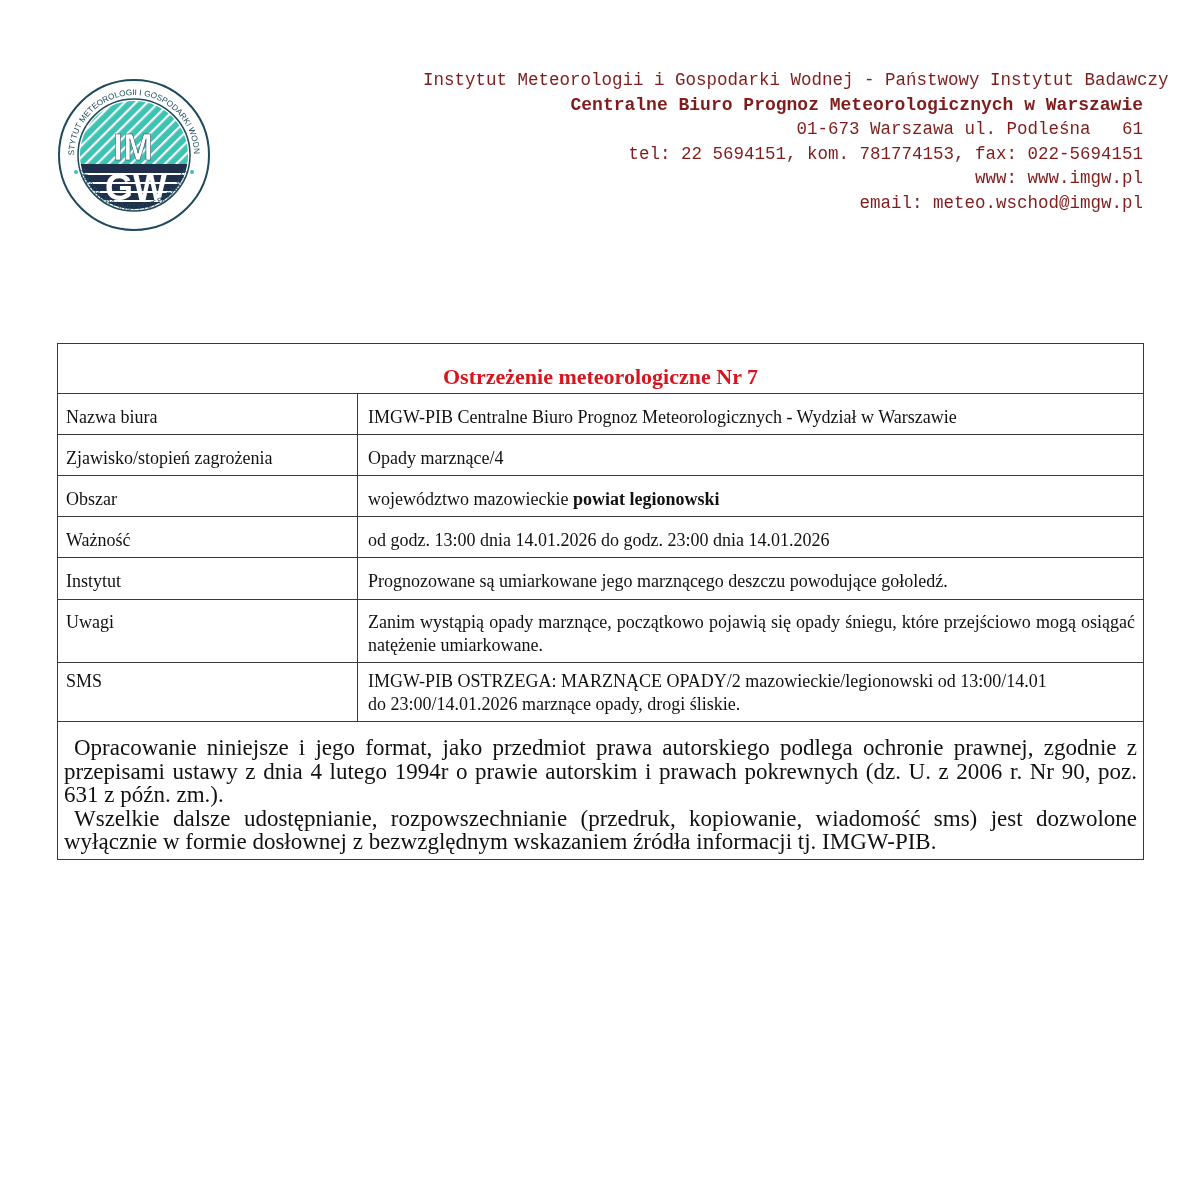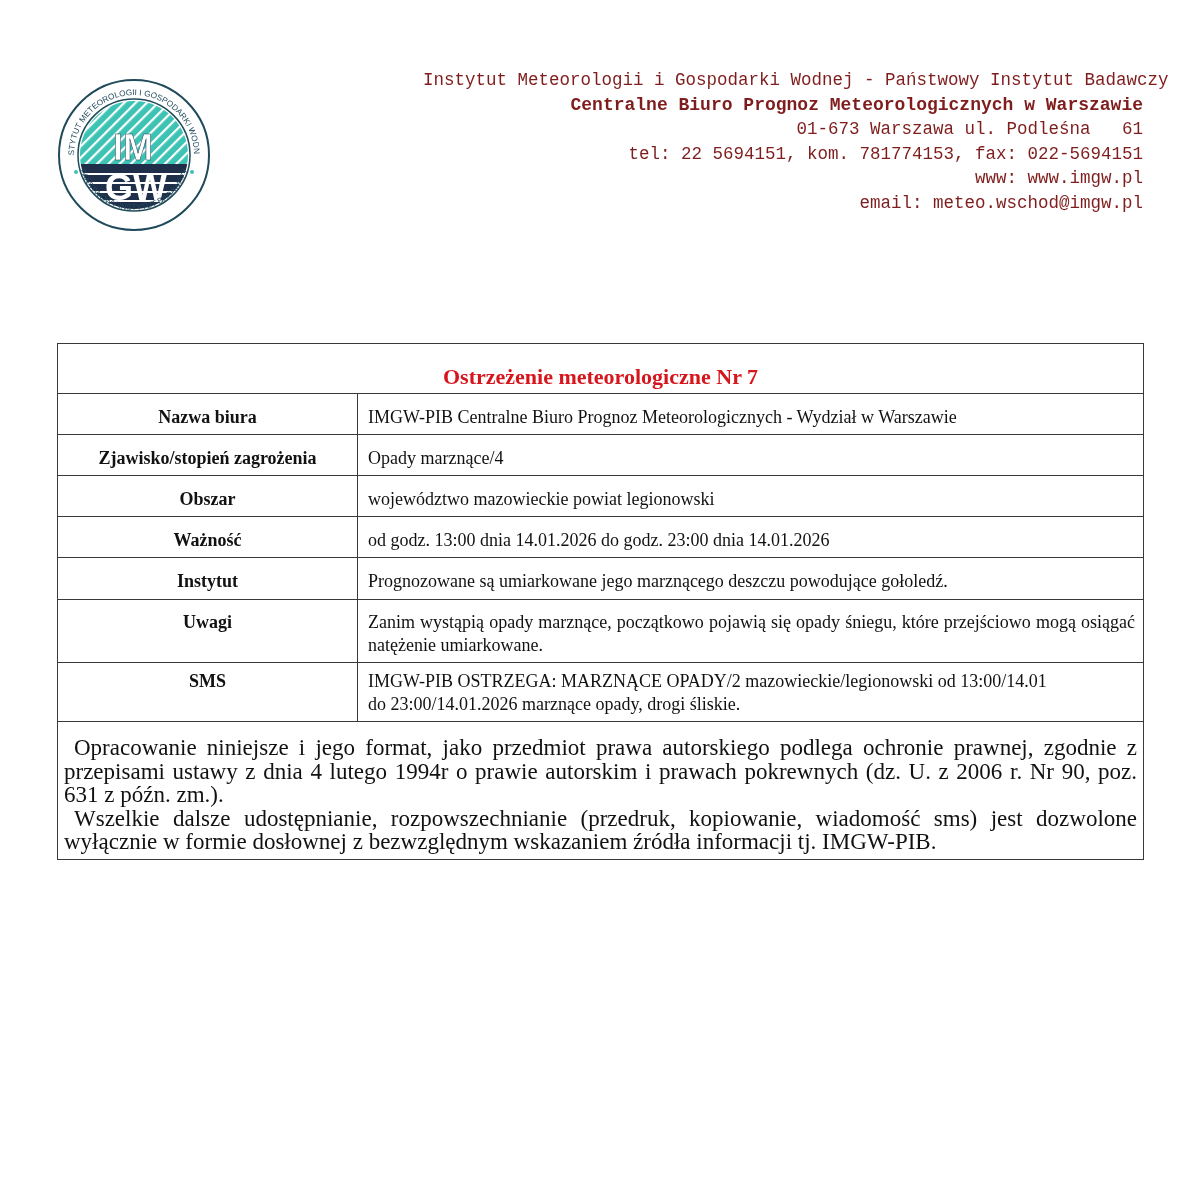--- a/index.html
+++ b/index.html
@@ -55,24 +55,23 @@
       height: 46px;
       text-align: center;
       vertical-align: bottom !important;
       color: #d6151c;
       font-weight: bold;
       font-size: 22px;
       padding-bottom: 3px !important;
     }
     td.label {
       width: 283px;
-      font-weight: bold;
+      font-weight: normal;
       padding: 12px 8px 0 8px !important;
       line-height: 23px;
-      text-align: center;
     }
     td.value {
       padding: 12px 8px 0 10px !important;
       line-height: 23px;
     }
     tr.r1 td { height: 28px; }
     tr.r2 td { height: 28px; }
     tr.r3 td { height: 28px; }
     tr.r4 td { height: 28px; }
     tr.r5 td { height: 29px; }
@@ -81,21 +80,21 @@
     tr.r8 td { height: 28px; }
     tr.r9 td { height: 51px; padding-top: 7px !important; }
     .justify { text-align: justify; text-align-last: left; }
     td.footer {
       padding: 14px 6px 5px 6px !important;
       line-height: 23.5px;
       font-size: 23px;
       text-align: justify;
     }
     td.footer p { margin: 0; text-indent: 10px; }
-    b.inline { font-weight: normal; }
+    b.inline { font-weight: bold; }
   </style>
 </head>
 <body>
 
 <div class="logo">
   <svg width="154" height="154" viewBox="0 0 154 154">
     <defs>
       <clipPath id="innerClip">
           <circle cx="77" cy="77" r="54"></circle>
         </clipPath>

